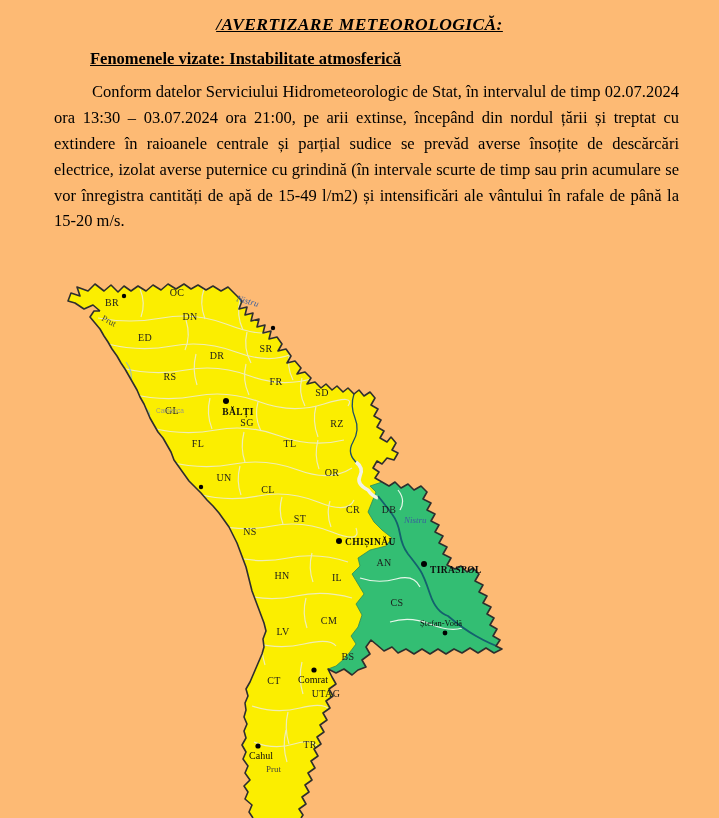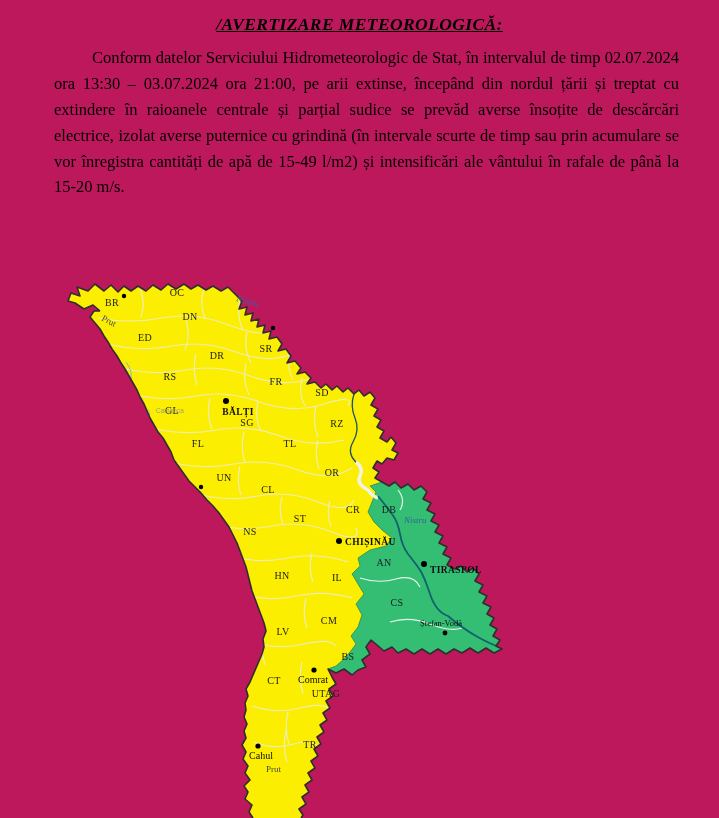--- a/index.html
+++ b/index.html
@@ -1,16 +1,16 @@
 <!DOCTYPE html>
 <html><head>
 <meta charset="utf-8">
 <style>
   html,body{margin:0;padding:0;background:#ffffff;}
-  .page{position:relative;width:719px;height:818px;background:#be185d;overflow:hidden;
+  .page{position:relative;width:719px;height:818px;background:#fdba74;overflow:hidden;
         font-family:"Liberation Serif","DejaVu Serif",serif;color:#000;}
   .doc-title{margin:14px 0 0 0;text-align:center;font-size:17.5px;font-weight:bold;
              font-style:italic;}
   .doc-title span{text-decoration:underline;letter-spacing:.4px;}
   .doc-subheading{margin:14px 0 0 90px;font-size:16.5px;font-weight:bold;}
   .doc-subheading span{text-decoration:underline;}
   .doc-paragraph{margin:10px 40px 0 54px;font-size:16.5px;line-height:1.57;
                  text-align:justify;text-indent:38px;}
   .map-wrap{position:absolute;left:0;top:0;width:719px;height:818px;pointer-events:none;}
   svg{display:block;}
@@ -23,20 +23,21 @@
   .river-label-faint{font:6.5px "Liberation Sans",sans-serif;fill:#9a9a84;}
   .city-dot{fill:#000;}
 </style>
 </head>
 <body>
 
 <div class="page">
 
   <h1 class="doc-title"><span>/AVERTIZARE METEOROLOGICĂ:</span></h1>
 
+  <h2 class="doc-subheading"><span>Fenomenele vizate: Instabilitate atmosferică</span></h2>
 
   <p class="doc-paragraph">Conform datelor Serviciului Hidrometeorologic de Stat, în intervalul de timp 02.07.2024 ora 13:30 – 03.07.2024 ora 21:00,  pe arii extinse, începând din nordul țării și treptat cu extindere în raioanele centrale și parțial sudice se prevăd averse însoțite de descărcări electrice, izolat averse puternice cu grindină (în intervale scurte de timp sau prin acumulare se vor înregistra cantități de apă de 15-49 l/m2) și intensificări ale vântului în rafale de până la 15-20 m/s.</p>
 
   <div class="map-wrap">
     <svg width="719" height="818" viewBox="0 0 719 818">
       <defs>
         <clipPath id="country-clip">
           <path d="M100,311 L93,305 84,309 75,303 68,301 71,293 80,296 77,287 88,291 95,284 104,291 111,285 118,292 124,286 131,291 138,286 146,291 153,285 161,290 168,284 176,289 184,284 191,289 198,285 206,290 213,286 221,291 228,287 236,295 242,301 239,309 247,307 245,315 253,313 251,321 259,319 257,327 265,325 263,333 271,331 269,339 277,337 282,344 278,351 286,349 291,356 287,363 295,361 301,368 297,374 305,372 311,378 307,384 315,382 321,388 326,384 332,390 337,386 343,392 348,388 354,394 359,390 364,396 370,392 375,398 371,405 378,409 374,416 381,420 377,427 384,431 380,438 387,442 391,437 396,443 392,450 398,453 394,460 387,458 382,464 377,461 373,468 379,472 375,478 382,482 389,486 395,482 401,488 408,484 414,490 421,486 427,492 423,499 431,503 427,510 435,514 431,521 439,525 435,532 443,536 439,543 447,547 443,554 451,558 447,565 455,569 461,566 467,572 473,568 479,574 475,581 483,585 479,592 487,596 483,603 491,607 487,614 494,618 490,625 497,629 493,636 500,640 496,646 502,649 494,653 486,648 478,653 470,648 462,653 454,649 446,654 438,649 430,654 422,649 414,654 406,649 398,653 392,647 384,651 377,645 371,640 366,647 370,654 362,660 366,667 358,670 352,675 344,669 336,673 328,669 332,677 336,684 329,689 333,696 326,701 330,708 323,713 327,720 320,725 324,732 317,737 321,744 314,749 318,756 311,761 315,768 308,773 312,780 305,785 309,792 302,797 306,804 299,809 303,815 301,818 L253,818 249,812 252,805 245,799 248,792 244,786 250,780 245,773 248,766 243,759 246,752 242,745 246,738 244,731 247,724 244,717 246,710 245,703 248,696 246,689 250,682 253,675 256,668 259,661 262,654 264,647 263,639 266,631 264,623 261,615 258,607 255,599 252,591 250,583 248,575 246,567 243,559 240,551 237,543 233,535 229,527 224,520 219,513 213,506 207,500 201,493 195,487 189,481 184,474 179,467 174,460 171,452 167,445 163,438 158,432 154,425 150,418 147,411 144,404 140,397 137,390 133,383 129,376 125,369 121,363 117,356 112,349 108,342 104,336 100,329 95,323 90,317 94,311 Z"></path>
         </clipPath>
       </defs>

